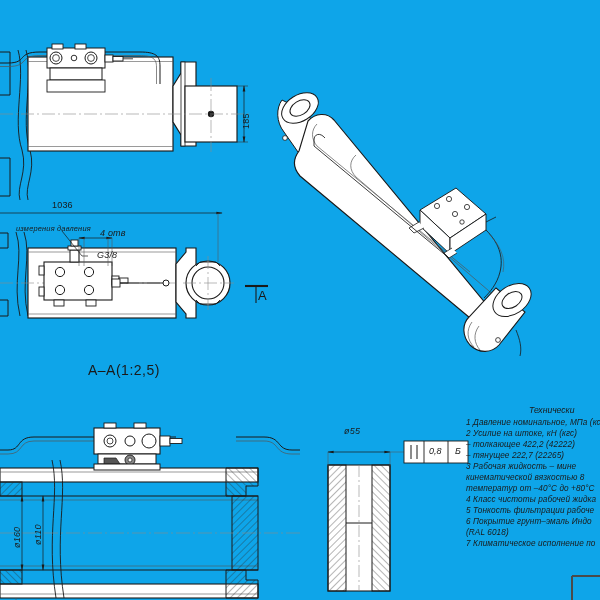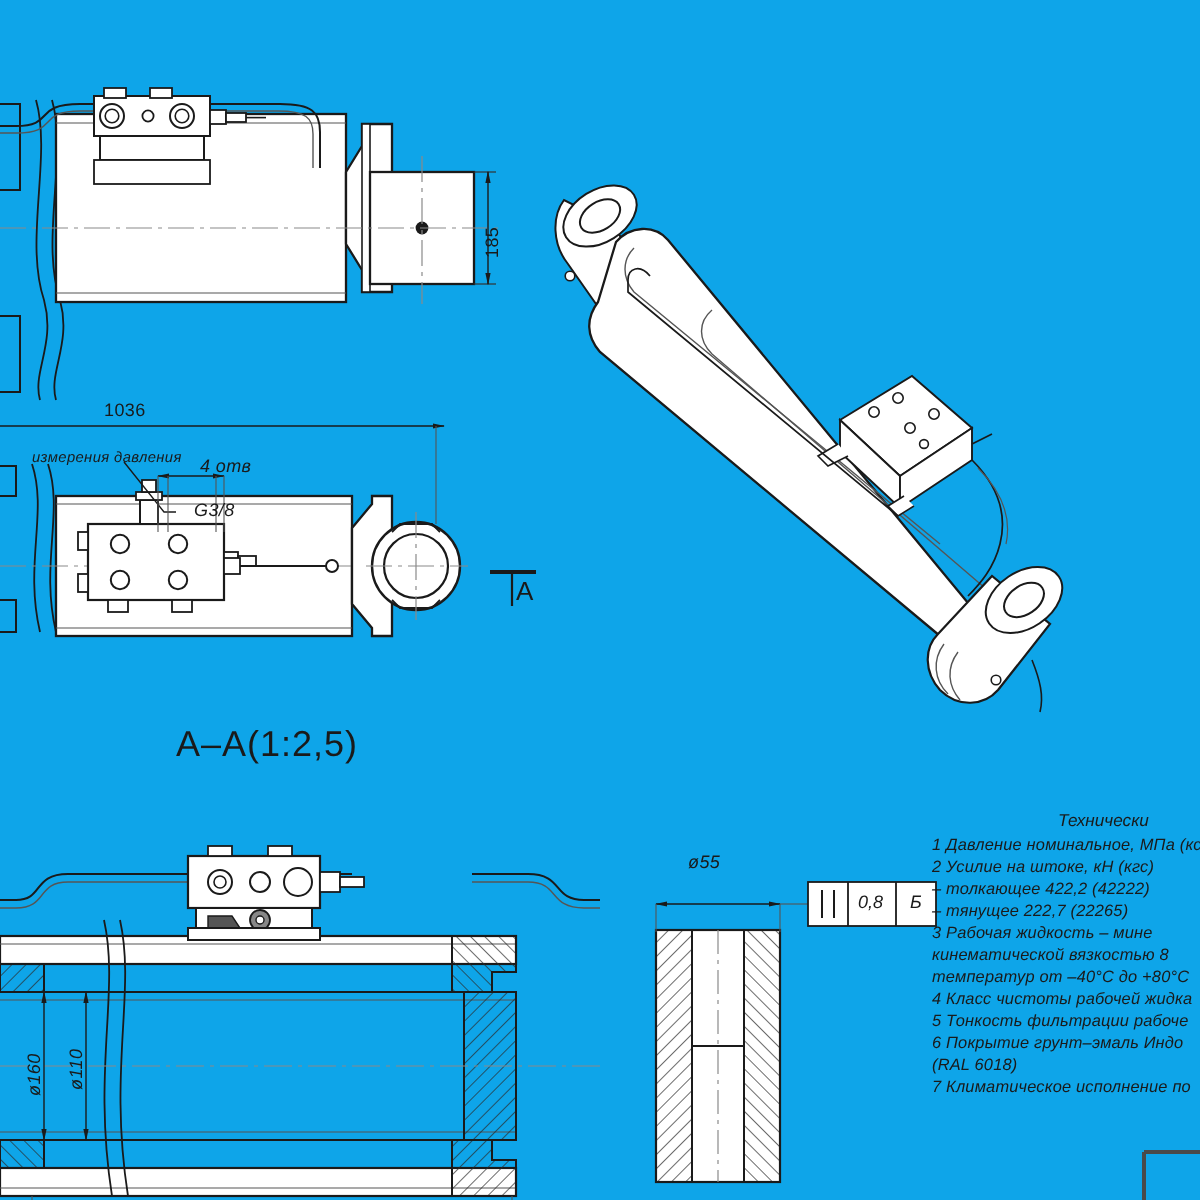--- a/index.html
+++ b/index.html
@@ -6,21 +6,21 @@
   body{width:600px;height:600px;position:relative;overflow:hidden;
        font-family:"Liberation Sans", sans-serif;color:#1a1a1a;}
   .sheet{position:absolute;inset:0;background:#0ea5e9;}
   svg{position:absolute;left:0;top:0;width:600px;height:600px;}
   .txt{position:absolute;white-space:pre;font-family:"Liberation Sans", sans-serif;}
   .dim{font-size:9px;letter-spacing:0.2px;}
   .dim-i{font-size:9px;font-style:italic;letter-spacing:0.2px;}
   .vert{transform-origin:0 0;}
   .tt{font-size:8.2px;font-style:italic;letter-spacing:0.1px;line-height:11px;}
   .tt-head{font-size:8.6px;font-style:italic;}
-  .sect-label{font-size:18px;letter-spacing:0.5px;}
+  .sect-label{font-size:14px;letter-spacing:0.5px;}
   .mark-a{font-size:13px;}
   .tol{font-size:9px;font-style:italic;}
 </style>
 </head>
 <body>
 
 <div class="sheet">
 
 <svg viewBox="0 0 600 600" xmlns="http://www.w3.org/2000/svg">
   <defs>

